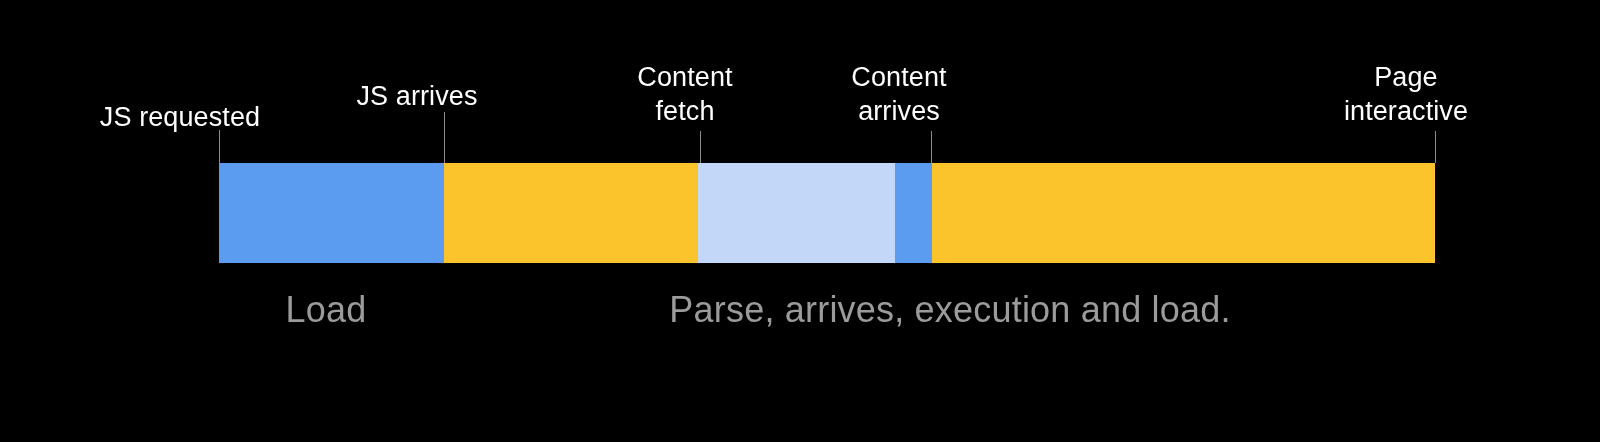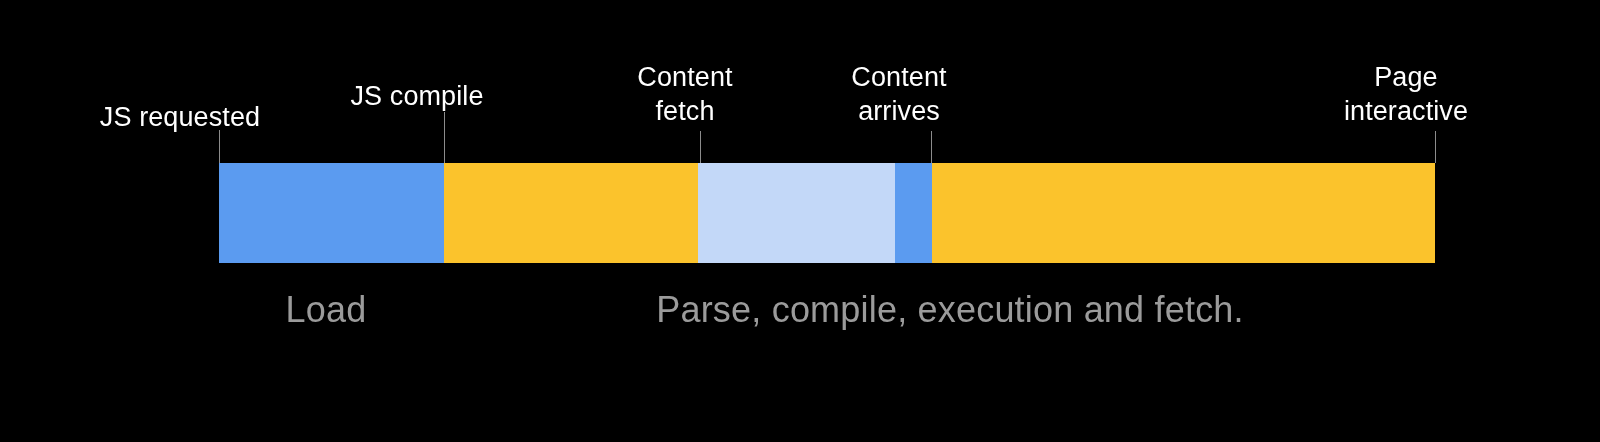--- a/index.html
+++ b/index.html
@@ -76,35 +76,35 @@
   <div id="ticks">
       <div class="tick" style="left: 219px; top: 130px; height: 33px; background: rgb(140, 140, 140);"></div>
       <div class="tick" style="left: 444px; top: 112px; height: 51px; background: rgb(140, 140, 140);"></div>
       <div class="tick" style="left: 700px; top: 131px; height: 32px; background: rgb(140, 140, 140);"></div>
       <div class="tick" style="left: 931px; top: 131px; height: 32px; background: rgb(140, 140, 140);"></div>
       <div class="tick" style="left: 1435px; top: 131px; height: 32px; background: rgb(140, 140, 140);"></div>
     </div>
 
   <div id="event-labels">
       <div class="event-label" style="left: 30px; top: 100px; width: 300px; color: rgb(255, 255, 255);">JS requested</div>
-      <div class="event-label" style="left: 267px; top: 79px; width: 300px; color: rgb(255, 255, 255);">JS compile</div>
+      <div class="event-label" style="left: 267px; top: 79px; width: 300px; color: rgb(255, 255, 255);">JS arrives</div>
       <div class="event-label" style="left: 535px; top: 60px; width: 300px; color: rgb(255, 255, 255);">Content
 fetch</div>
       <div class="event-label" style="left: 749px; top: 60px; width: 300px; color: rgb(255, 255, 255);">Content
 arrives</div>
       <div class="event-label" style="left: 1256px; top: 60px; width: 300px; color: rgb(255, 255, 255);">Page
 interactive</div>
     </div>
 
   <div class="bar" id="bar" style="left: 219px; width: 1216px;">
       <div class="seg" title="Load" style="width: 225px; background: rgb(91, 155, 240);"></div>
       <div class="seg" title="Parse, compile, execution" style="width: 254px; background: rgb(251, 195, 44);"></div>
       <div class="seg" title="Content fetch wait" style="width: 197px; background: rgb(195, 216, 248);"></div>
       <div class="seg" title="Content load" style="width: 37px; background: rgb(91, 155, 240);"></div>
       <div class="seg" title="Parse, compile, execution" style="width: 503px; background: rgb(251, 195, 44);"></div>
     </div>
 
   <div id="phase-captions">
       <div class="phase-caption" style="left: -124px; top: 288px; width: 900px; color: rgb(155, 155, 155);">Load</div>
-      <div class="phase-caption" style="left: 500px; top: 288px; width: 900px; color: rgb(155, 155, 155);">Parse, compile, execution and fetch.</div>
+      <div class="phase-caption" style="left: 500px; top: 288px; width: 900px; color: rgb(155, 155, 155);">Parse, arrives, execution and load.</div>
     </div>
 
 </div>
 
 </body></html>

